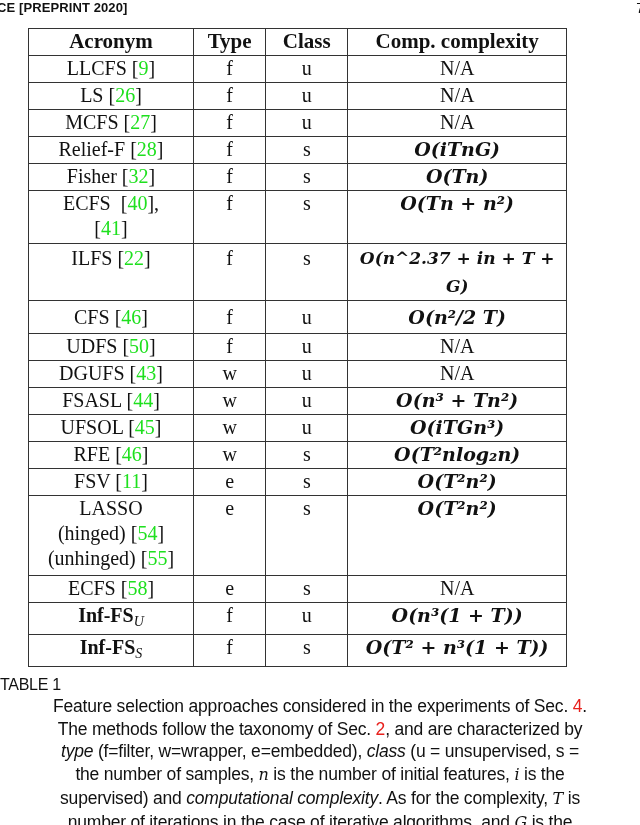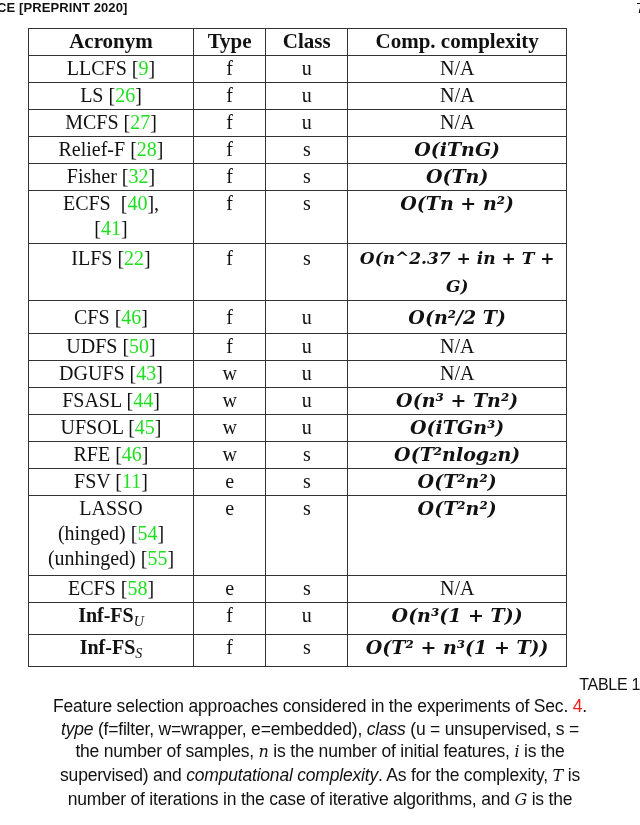--- a/index.html
+++ b/index.html
@@ -23,21 +23,21 @@
       line-height: 25px; vertical-align: top;
     }
     table.fs th { font-weight: bold; font-size: 21px; height: 26px; }
     table.fs td { height: 26px; }
     col.c1 { width: 189px; } col.c2 { width: 79px; } col.c3 { width: 91px; } col.c4 { width: 248px; }
     .ref { color: #1ee01e; }
     .math { font-family: "DejaVu Serif", serif; font-style: italic; font-size: 19px; font-weight: bold; }
     .bold { font-weight: bold; }
     .sub { font-style: italic; font-size: 14px; vertical-align: -4px; font-weight: normal; }
     .caption-title {
-      position: absolute; left: 0; width: 640px; top: 676px; text-align: right;
+      position: absolute; left: 0; width: 640px; top: 676px; text-align: left;
       font-family: "Liberation Sans", sans-serif; font-size: 16px; line-height: 18px; letter-spacing: -0.3px;
     }
     .caption {
       position: absolute; left: 0; width: 640px; top: 695px; text-align: center;
       font-family: "Liberation Sans", sans-serif; font-size: 17.5px; line-height: 22.7px;
       letter-spacing: -0.2px; white-space: nowrap;
     }
     .caption .line { display: block; }
     .caption i { font-style: italic; }
     .caption .red { color: #e8201c; }
@@ -192,17 +192,18 @@
       <td>s</td>
       <td class="math">O(T² + n³(1 + T))</td>
     </tr>
   </tbody>
 </table>
 
 <div class="caption-title">TABLE 1</div>
 
 <div class="caption">
   <span class="line"><span>Feature selection approaches considered in the experiments of Sec. </span><a class="red">4</a>.</span>
+  <span class="line">The methods follow the taxonomy of Sec. <a class="red">2</a>, and are characterized by</span>
   <span class="line"><i>type</i> (f=filter, w=wrapper, e=embedded), <i>class</i> (u = unsupervised, s =</span>
   <span class="line">the number of samples, <span class="m">n</span> is the number of initial features, <span class="m">i</span> is the</span>
   <span class="line">supervised) and <i>computational complexity</i>. As for the complexity, <span class="m">T</span> is</span>
   <span class="line">number of iterations in the case of iterative algorithms, and <span class="m">G</span> is the</span>
 </div>
 
 </body></html>

